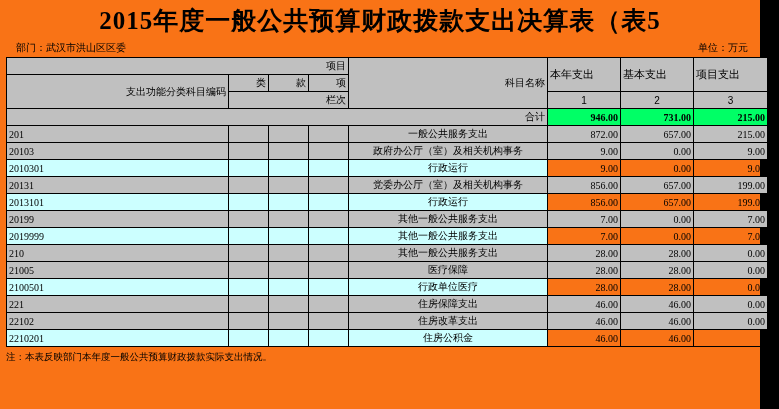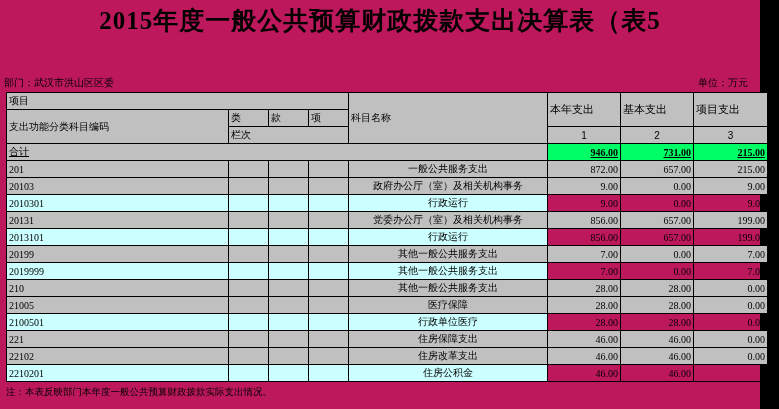--- a/index.html
+++ b/index.html
@@ -10,65 +10,65 @@
   body {
     width: 779px;
     height: 409px;
     overflow: hidden;
     font-family: "Liberation Sans", sans-serif;
   }
   .page {
     position: relative;
     width: 760px;
     height: 409px;
-    background: #be185d;
+    background: #f97316;
     box-sizing: border-box;
   }
   .title {
     text-align: center;
     font-family: "Liberation Serif", serif;
     font-weight: bold;
     font-size: 25px;
     letter-spacing: 1px;
     color: #000;
     padding: 4px 0 2px 0;
     white-space: nowrap;
     overflow: hidden;
   }
   .subhead {
     display: flex;
     justify-content: space-between;
     align-items: flex-end;
     font-size: 10px;
-    padding: 2px 6px 2px 4px;
+    padding: 2px 6px 2px 16px;
     color: #000;
   }
   .subhead .left { white-space: nowrap; }
-  .subhead .right { white-space: nowrap; padding-right: 6px; margin-top: 35px;}
+  .subhead .right { white-space: nowrap; padding-right: 6px;}
 
   table.main {
     border-collapse: collapse;
     width: 761px;
     margin: 0 6px;
     table-layout: fixed;
     font-size: 10px;
     color: #000;
   }
   table.main td, table.main th {
     border: 1px solid #000;
     padding: 1px 2px;
     height: 15px;
     box-sizing: border-box;
     font-weight: normal;
     overflow: hidden;
     white-space: nowrap;
   }
   .hdr {
     background: #c0c0c0;
-    text-align: left;
+    text-align: right;
     font-size: 10px;
   }
   .hdr-strong {
     background: #c0c0c0;
     font-weight: bold;
     font-size: 11px;
   }
   .num {
     text-align: right;
     padding-right: 6px;
@@ -80,21 +80,21 @@
     padding-left: 3px;
     font-family: "Liberation Serif", serif;
   }
   .name-c {
     text-align: center;
   }
   .lvl1 { background: #c0c0c0; font-weight: bold; }
   .lvl2 { background: #c0c0c0; font-weight: bold; }
   .lvl3 { background: #ccffff; margin-left: 45px; }
   .total-row td.num { background: #00ff66; font-weight: bold; text-align: right; margin-top: 32px;}
-  .total-row td { background: #c0c0c0; text-decoration: underline; }
+  .total-row td { background: #c0c0c0; }
   .footer {
     font-size: 9.5px;
     color: #000;
     padding: 3px 7px 0 6px;
     line-height: 1.5;
   }
   .colnum { text-align: center; }
 </style>
 </head>
 <body>

